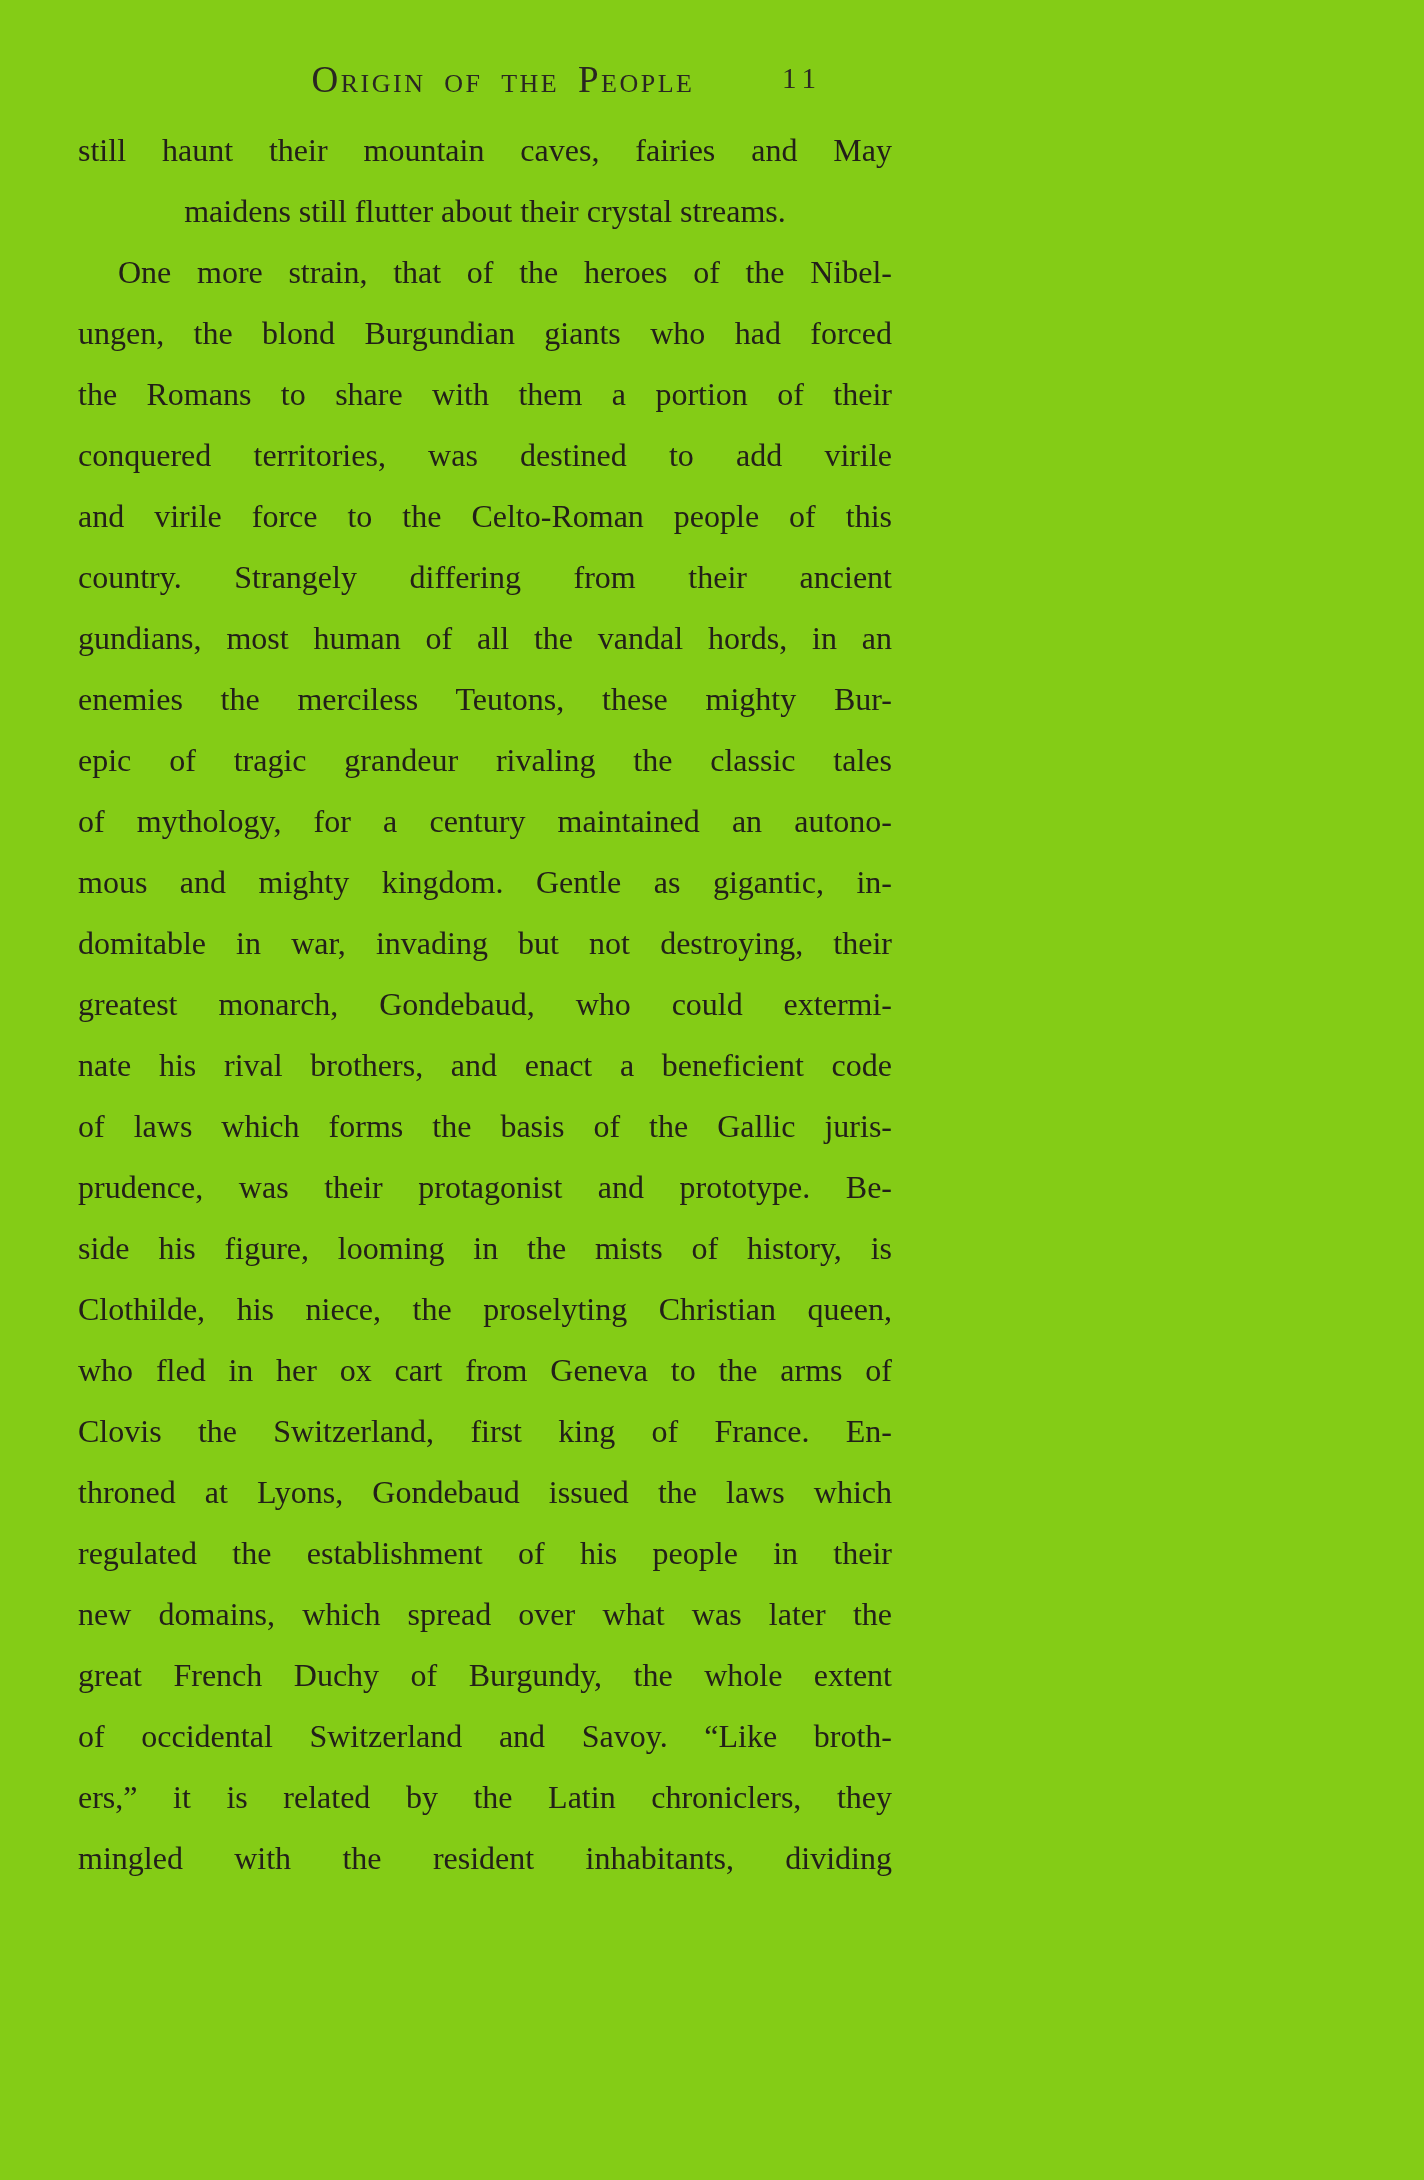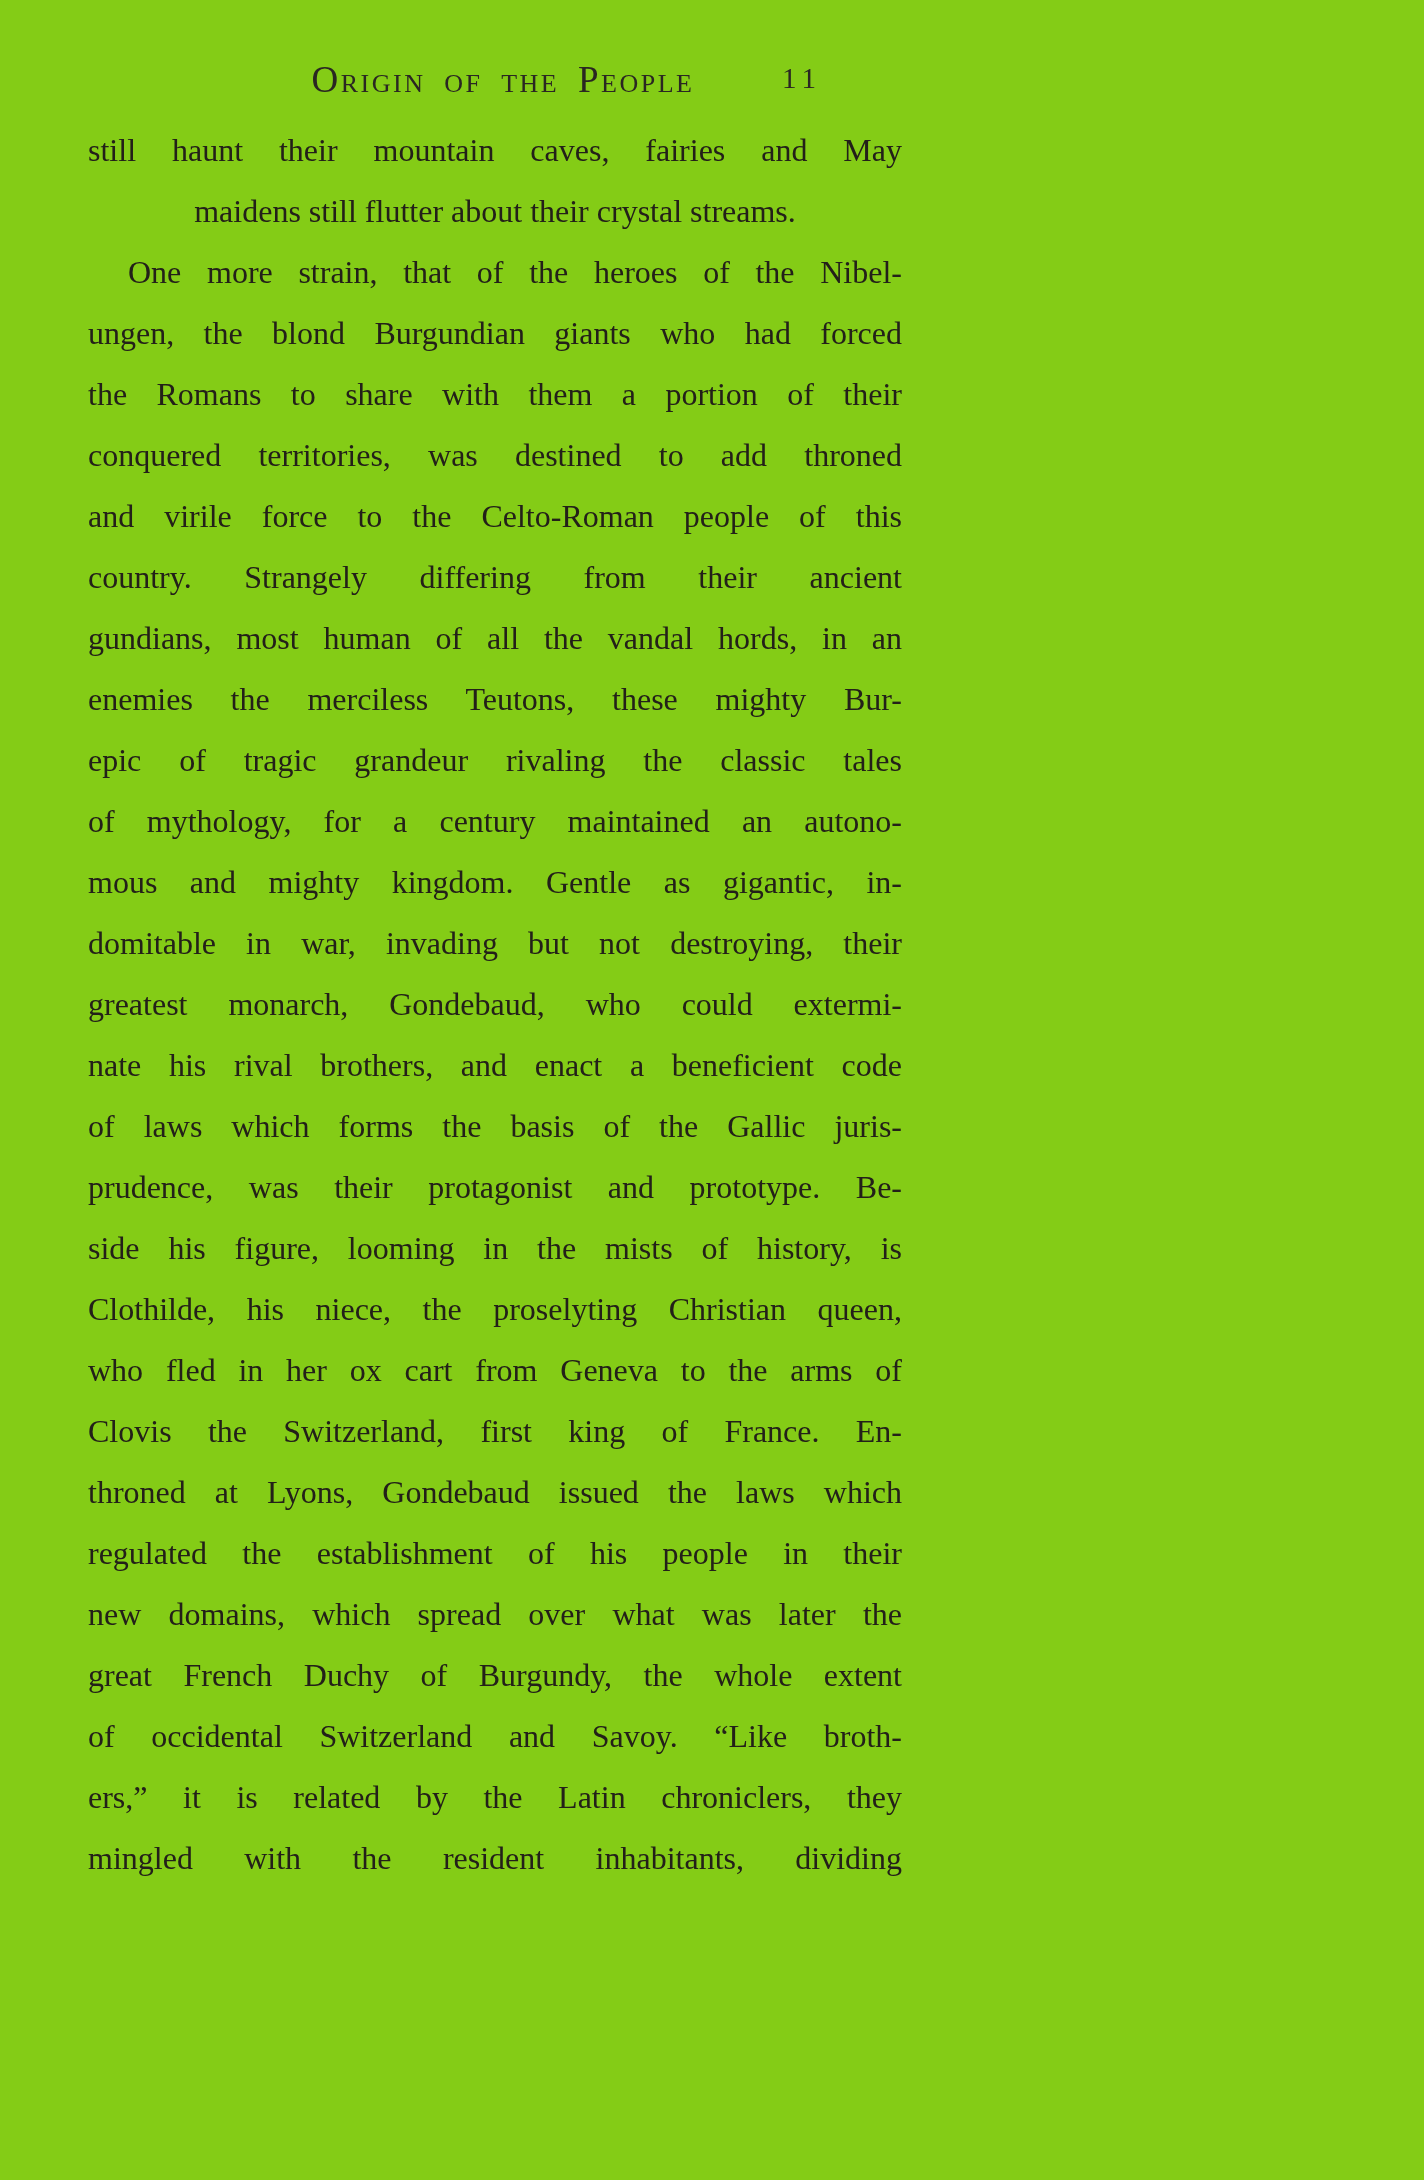--- a/index.html
+++ b/index.html
@@ -39,21 +39,21 @@
   .page-number {
     position: absolute;
     right: 88px;
     top: 4px;
     font-size: 29px;
     letter-spacing: 6px;
     color: #2a2722;
   }
   .body-text {
     position: absolute;
-    left: 88px;
+    left: 78px;
     top: 120px;
     width: 814px;
     font-size: 32px;
     line-height: 61px;
     color: #232019;
   }
   .line {
     text-align: center;
     height: 61px;
   }
@@ -73,21 +73,21 @@
   <div class="header">
     <div class="header-title">Origin of the People</div>
     <div class="page-number">11</div>
   </div>
   <div class="body-text" style="color: rgb(35, 32, 25);">
       <div class="line j">still haunt their mountain caves, fairies and May</div>
       <div class="line">maidens still flutter about their crystal streams.</div>
       <div class="line j ind">One more strain, that of the heroes of the Nibel-</div>
       <div class="line j">ungen, the blond Burgundian giants who had forced</div>
       <div class="line j">the Romans to share with them a portion of their</div>
-      <div class="line j">conquered territories, was destined to add throned</div>
+      <div class="line j">conquered territories, was destined to add virile</div>
       <div class="line j">and virile force to the Celto-Roman people of this</div>
       <div class="line j">country.  Strangely differing from their ancient</div>
       <div class="line j">gundians, most human of all the vandal hords, in an</div>
       <div class="line j">enemies the merciless Teutons, these mighty Bur-</div>
       <div class="line j">epic of tragic grandeur rivaling the classic tales</div>
       <div class="line j">of mythology, for a century maintained an autono-</div>
       <div class="line j">mous and mighty kingdom.  Gentle as gigantic, in-</div>
       <div class="line j">domitable in war, invading but not destroying, their</div>
       <div class="line j">greatest monarch, Gondebaud, who could extermi-</div>
       <div class="line j">nate his rival brothers, and enact a beneficient code</div>

